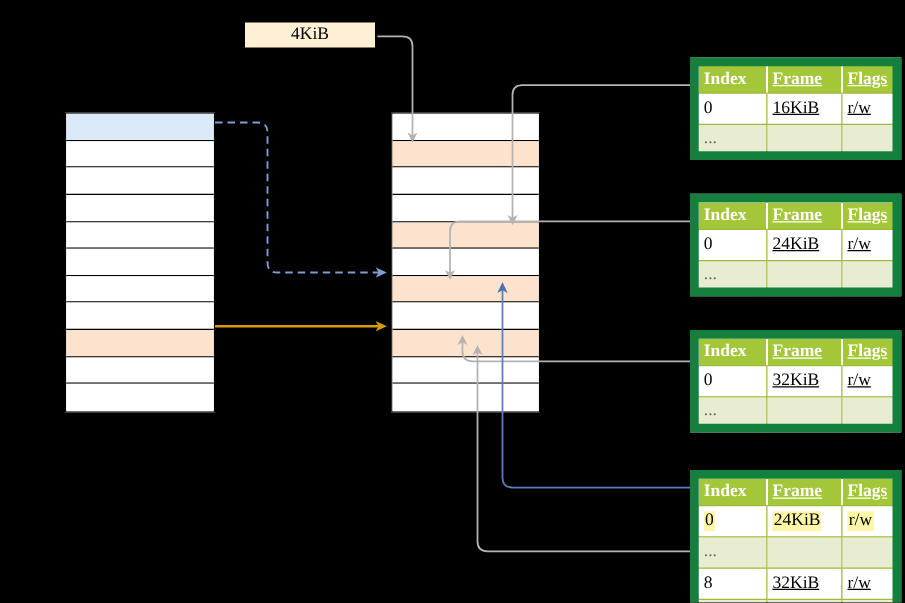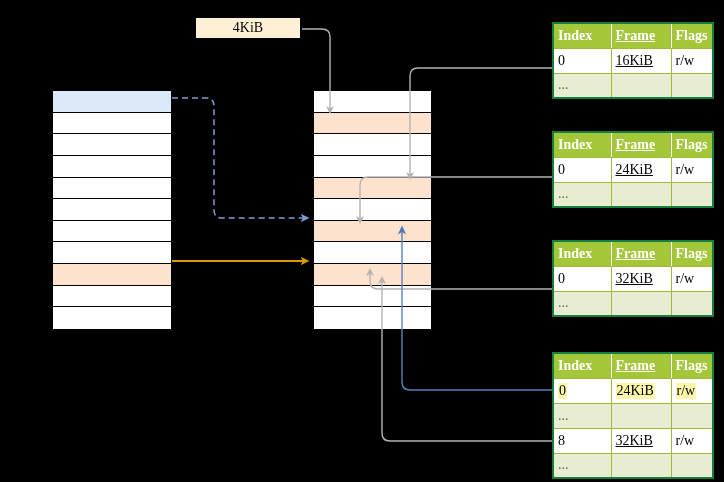--- a/index.html
+++ b/index.html
@@ -40,24 +40,25 @@
     font-size: 14px;
     text-align: center;
     line-height: 20px;
     box-sizing: border-box;
   }
 
   
   .ftable {
     position: absolute;
     border-collapse: collapse;
-    border: 2px solid #15803d;
+    border: 7px solid #15803d;
     font-size: 14px;
     background: #ffffff;
     table-layout: fixed;
+    margin-top: 24px;
   }
   .ftable th, .ftable td {
     border: 1px solid #9fb93c;
     padding: 0 4px;
     height: 25px;
     box-sizing: border-box;
     text-align: left;
     font-weight: normal;
     color: #000000;
     overflow: hidden;
@@ -74,21 +75,21 @@
   .ftable th:last-child  { border-right-color: #9fb93c; }
   .ftable tr.alt td { background: #e8edd2; color: #6b6b4a; }
   .ftable td.hl { position: relative; }
   .ftable td.hl > span {
     background: #fdf6a8;
     display: inline-block;
     padding: 0 1px;
   }
   .col-index { width: 58px; }
   .col-frame { width: 60px; text-decoration: underline; }
-  .col-flags { width: 42px; }
+  .col-flags { width: 42px; text-decoration: underline; }
 
   
   #wires {
     position: absolute;
     left: 0; top: 0;
     width: 724px;
     height: 482px;
     pointer-events: none;
   }
 </style>

